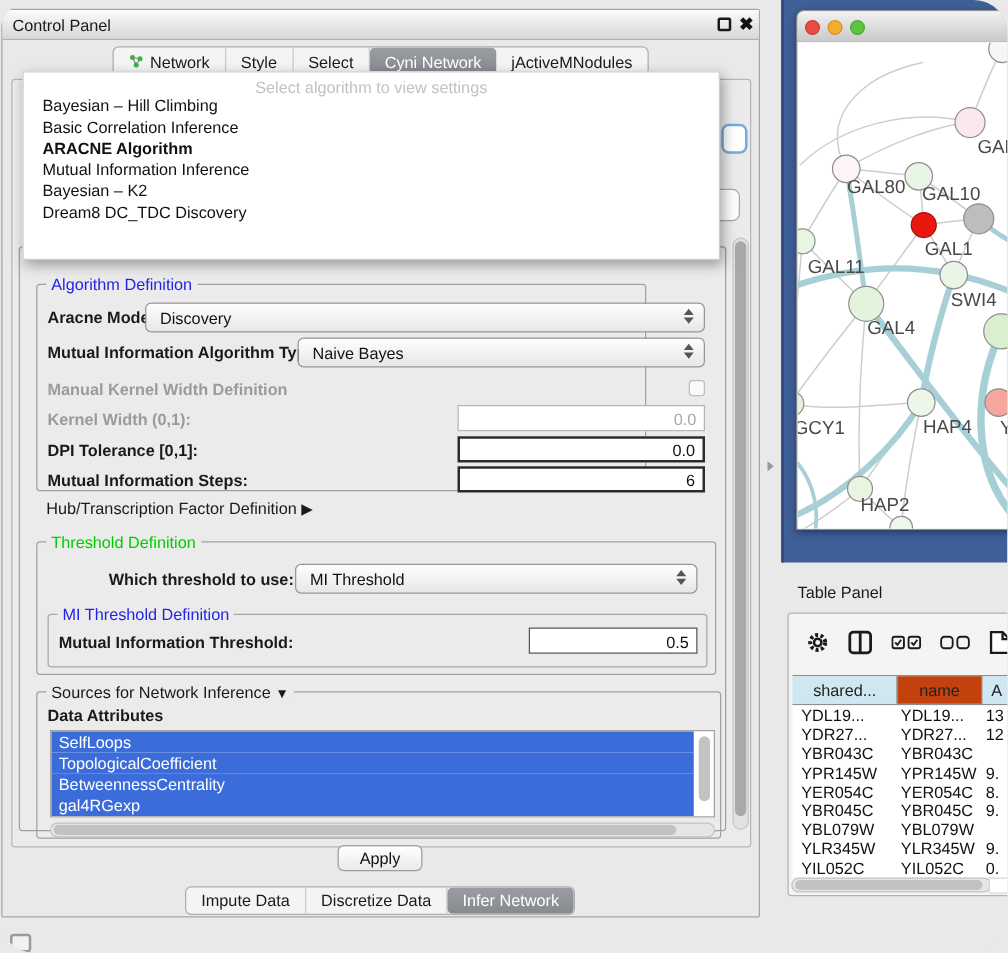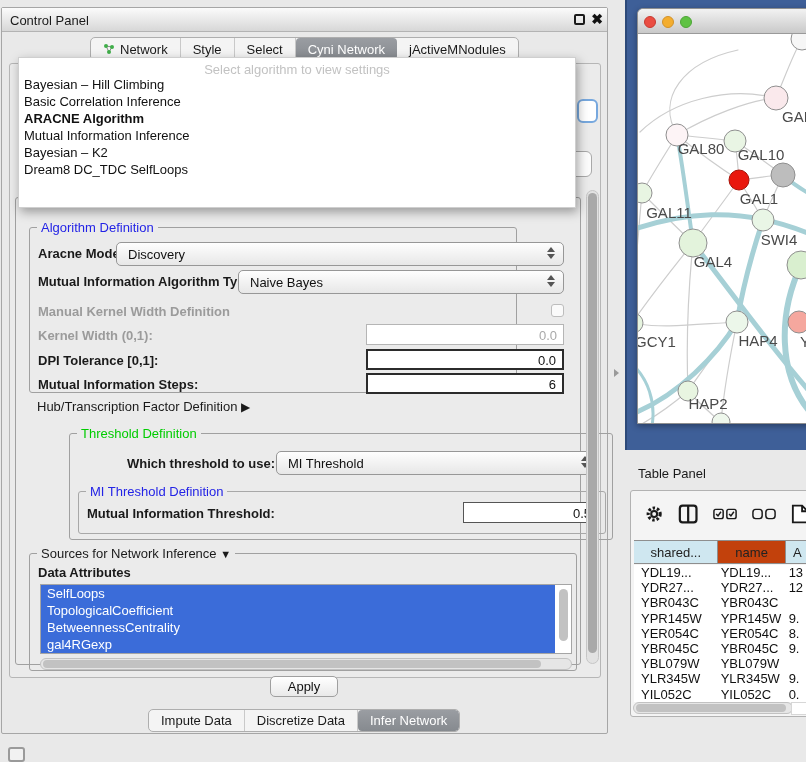--- a/index.html
+++ b/index.html
@@ -1,18 +1,18 @@
 <!DOCTYPE html>
 <html><head>
 <meta charset="utf-8">
 <style>
   * { margin:0; padding:0; box-sizing:border-box; }
   html,body { width:806px; height:762px; }
   body { font-family:"Liberation Sans", sans-serif; background:#e9e9e9; }
-  #root { position:relative; width:806px; height:762px; overflow:hidden; background:#e9e9e9; }
+  #root { position:relative; width:806px; height:762px; overflow:hidden; background:#e9e9e9;border-radius:27px; }
 
   
   .cwin { position:absolute; left:1px; top:7px; width:607px; height:727px;
           background:#e9e9e9; border:1px solid #a6a6a6; border-radius:2px; }
   .cw-titlebar { position:absolute; left:0; top:0; right:0; height:24px;
           background:linear-gradient(#fbfbfb,#d7d7d7); border-bottom:1px solid #b3b3b3; }
   .cw-title { position:absolute; left:8px; top:5px; font-size:13px; color:#1a1a1a; }
   .float-ic { position:absolute; right:22px; top:6px; width:11px; height:11px;
           border:2px solid #1a1a1a; border-radius:2px; background:transparent; }
   .close-ic { position:absolute; right:4px; top:3px; font-size:14px; font-weight:bold; color:#111; }
@@ -72,21 +72,21 @@
           display:flex; align-items:center; justify-content:center; }
 
   
   .btabrow { position:absolute; left:146px; top:701px; height:23px; display:flex;
           background:#f4f4f4; border:1px solid #aeaeae; border-radius:5px; overflow:hidden; }
 
   
   .ddoverlay { position:absolute; left:18px; top:57px; width:558px; height:151px; background:#fff;
           border:1px solid #cfcfcf; box-shadow:2px 4px 10px rgba(0,0,0,0.35); z-index:40; }
   .ddplaceholder { text-align:center; font-size:13px; color:#c2c2c2; padding-top:4px; height:18px; }
-  .dditem { font-size:13px; color:#111; height:17px; line-height:17px; padding-left:5px; white-space:nowrap; }
+  .dditem { font-size:13px; color:#111; height:17px; line-height:17px; padding-left:15px; white-space:nowrap; }
   .dditem.bold { font-weight:bold; }
 
   .frag-focus { position:absolute; left:577px; top:99px; width:21px; height:24px;
           border:2px solid #77a8de; border-radius:6px; background:#fff; z-index:5; }
   .frag-ctrl { position:absolute; left:574px; top:151px; width:18px; height:26px;
           border:1px solid #a9a9a9; border-radius:0 6px 6px 0; background:#fcfcfc; z-index:5; }
 
   
   .desktop { position:absolute; left:625px; top:0; width:181px; height:450px; background:#3e5f98;
           border-left:2px solid #2d4a79; }
@@ -205,21 +205,21 @@
 
       <span class="flabel" style="left:8px; top:149px;">Mutual Information Steps:</span>
       <input class="tfield strong" style="left: 336px; top: 145px; width: 198px;" value="6">
     </div>
 
     <div style="position:absolute; left:35px; top:391px; font-size:13px; color:#1a1a1a;">
       <span>Hub/Transcription Factor Definition</span>
       <span style="font-size:12px;"> ▶</span>
     </div>
 
-    <div class="fieldset" style="left:27px; top:425px; width:544px; height:107px;margin-left:40px;">
+    <div class="fieldset" style="left:27px; top:425px; width:544px; height:107px;">
       <span class="legend leg-green">Threshold Definition</span>
 
       <span class="flabel" style="left:57px; top:22px;">Which threshold to use:</span>
       <div class="combo" style="left:206px; top:17px; width:322px;">
         <span class="cval">MI Threshold</span>
         <span class="spin">
             <span class="tri-up"></span>
             <span class="tri-dn"></span>
           </span>
       </div>
@@ -276,21 +276,21 @@
   <div class="frag-focus"></div>
   <div class="frag-ctrl"></div>
 
   <div class="ddoverlay">
     <div class="ddplaceholder">Select algorithm to view settings</div>
     <div class="dditem">Bayesian – Hill Climbing</div>
     <div class="dditem">Basic Correlation Inference</div>
     <div class="dditem bold">ARACNE Algorithm</div>
     <div class="dditem">Mutual Information Inference</div>
     <div class="dditem">Bayesian – K2</div>
-    <div class="dditem">Dream8 DC_TDC SelfLoops</div>
+    <div class="dditem">Dream8 DC_TDC Discovery</div>
   </div>
 
   <div class="desktop"></div>
 
   <div class="netwin">
     <div class="net-titlebar">
       <span class="light" style="left:6px;  background:#ea4d42; border:1px solid #c73a31;"></span>
       <span class="light" style="left:24px; background:#f3ad2f; border:1px solid #d2922a;"></span>
       <span class="light" style="left:42px; background:#5fc243; border:1px solid #4da537;"></span>
     </div>

